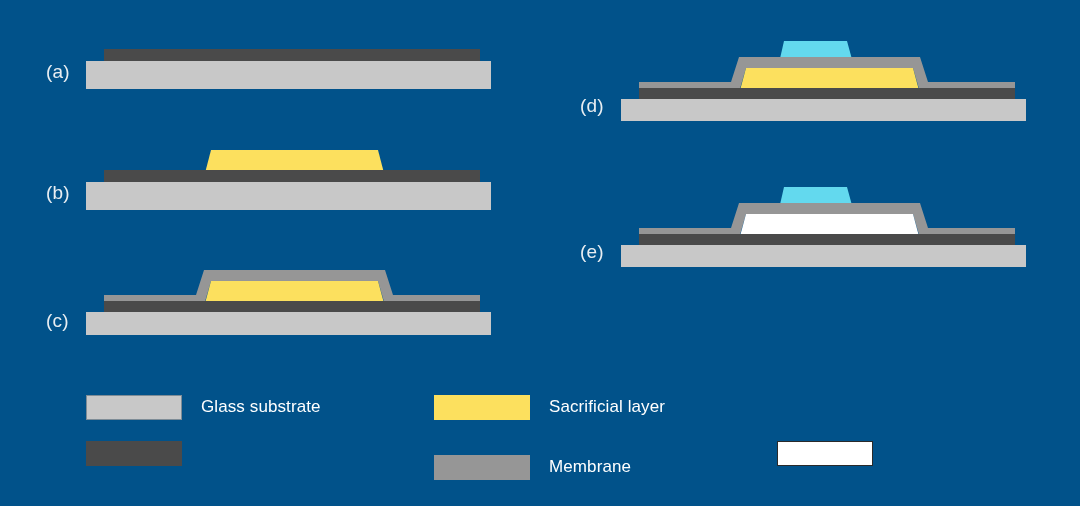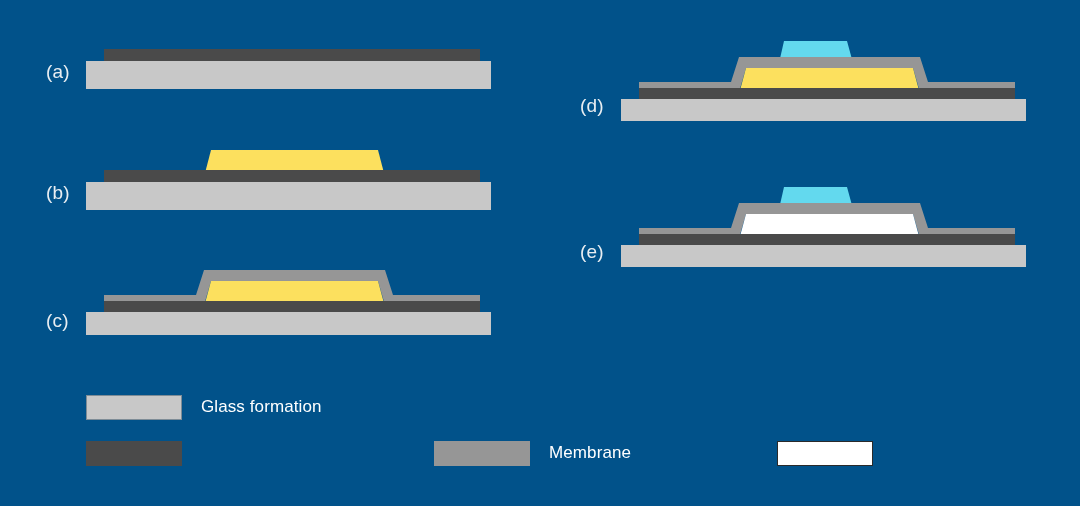--- a/index.html
+++ b/index.html
@@ -102,29 +102,33 @@
     <polygon points="24,46 116,46 124,21 305,21 313,46 400,46 400,56 305,56 298,32 131,32 124,56 24,56" fill="#969696"></polygon>
     <polygon points="131,32 298,32 305,58 124,58" fill="#ffffff"></polygon>
     <rect x="24" y="52" width="376" height="14" fill="#4a4a4a"></rect>
     <rect x="6" y="63" width="405" height="28" fill="#c8c8c8"></rect>
   </svg>
 
   <div class="legend">
 
     <div class="legend-item" style="left:86px; top:16px;">
       <span class="swatch" style="background: rgb(200, 200, 200); border: 1px solid rgb(126, 140, 150);"></span>
-      <span class="legend-text" style="color: rgb(255, 255, 255);">Glass formation</span>
+      <span class="legend-text" style="color: rgb(255, 255, 255);">Glass substrate</span>
     </div>
 
     <div class="legend-item" style="left:86px; top:62px;">
       <span class="swatch" style="background: rgb(74, 74, 74); border: none;"></span>
     </div>
 
+    <div class="legend-item" style="left:434px; top:16px;">
+      <span class="swatch" style="background: rgb(252, 224, 94); border: none;"></span>
+      <span class="legend-text" style="color: rgb(255, 255, 255);">Sacrificial layer</span>
+    </div>
 
-    <div class="legend-item" style="left:434px; top:62px;">
+    <div class="legend-item" style="left:434px; top:76px;">
       <span class="swatch" style="background: rgb(150, 150, 150); border: none;"></span>
       <span class="legend-text" style="color: rgb(255, 255, 255);">Membrane</span>
     </div>
 
 
     <div class="legend-item" style="left:777px; top:62px;">
       <span class="swatch" style="background: rgb(255, 255, 255); border: 1px solid rgb(42, 42, 42);"></span>
     </div>
 
   </div>

